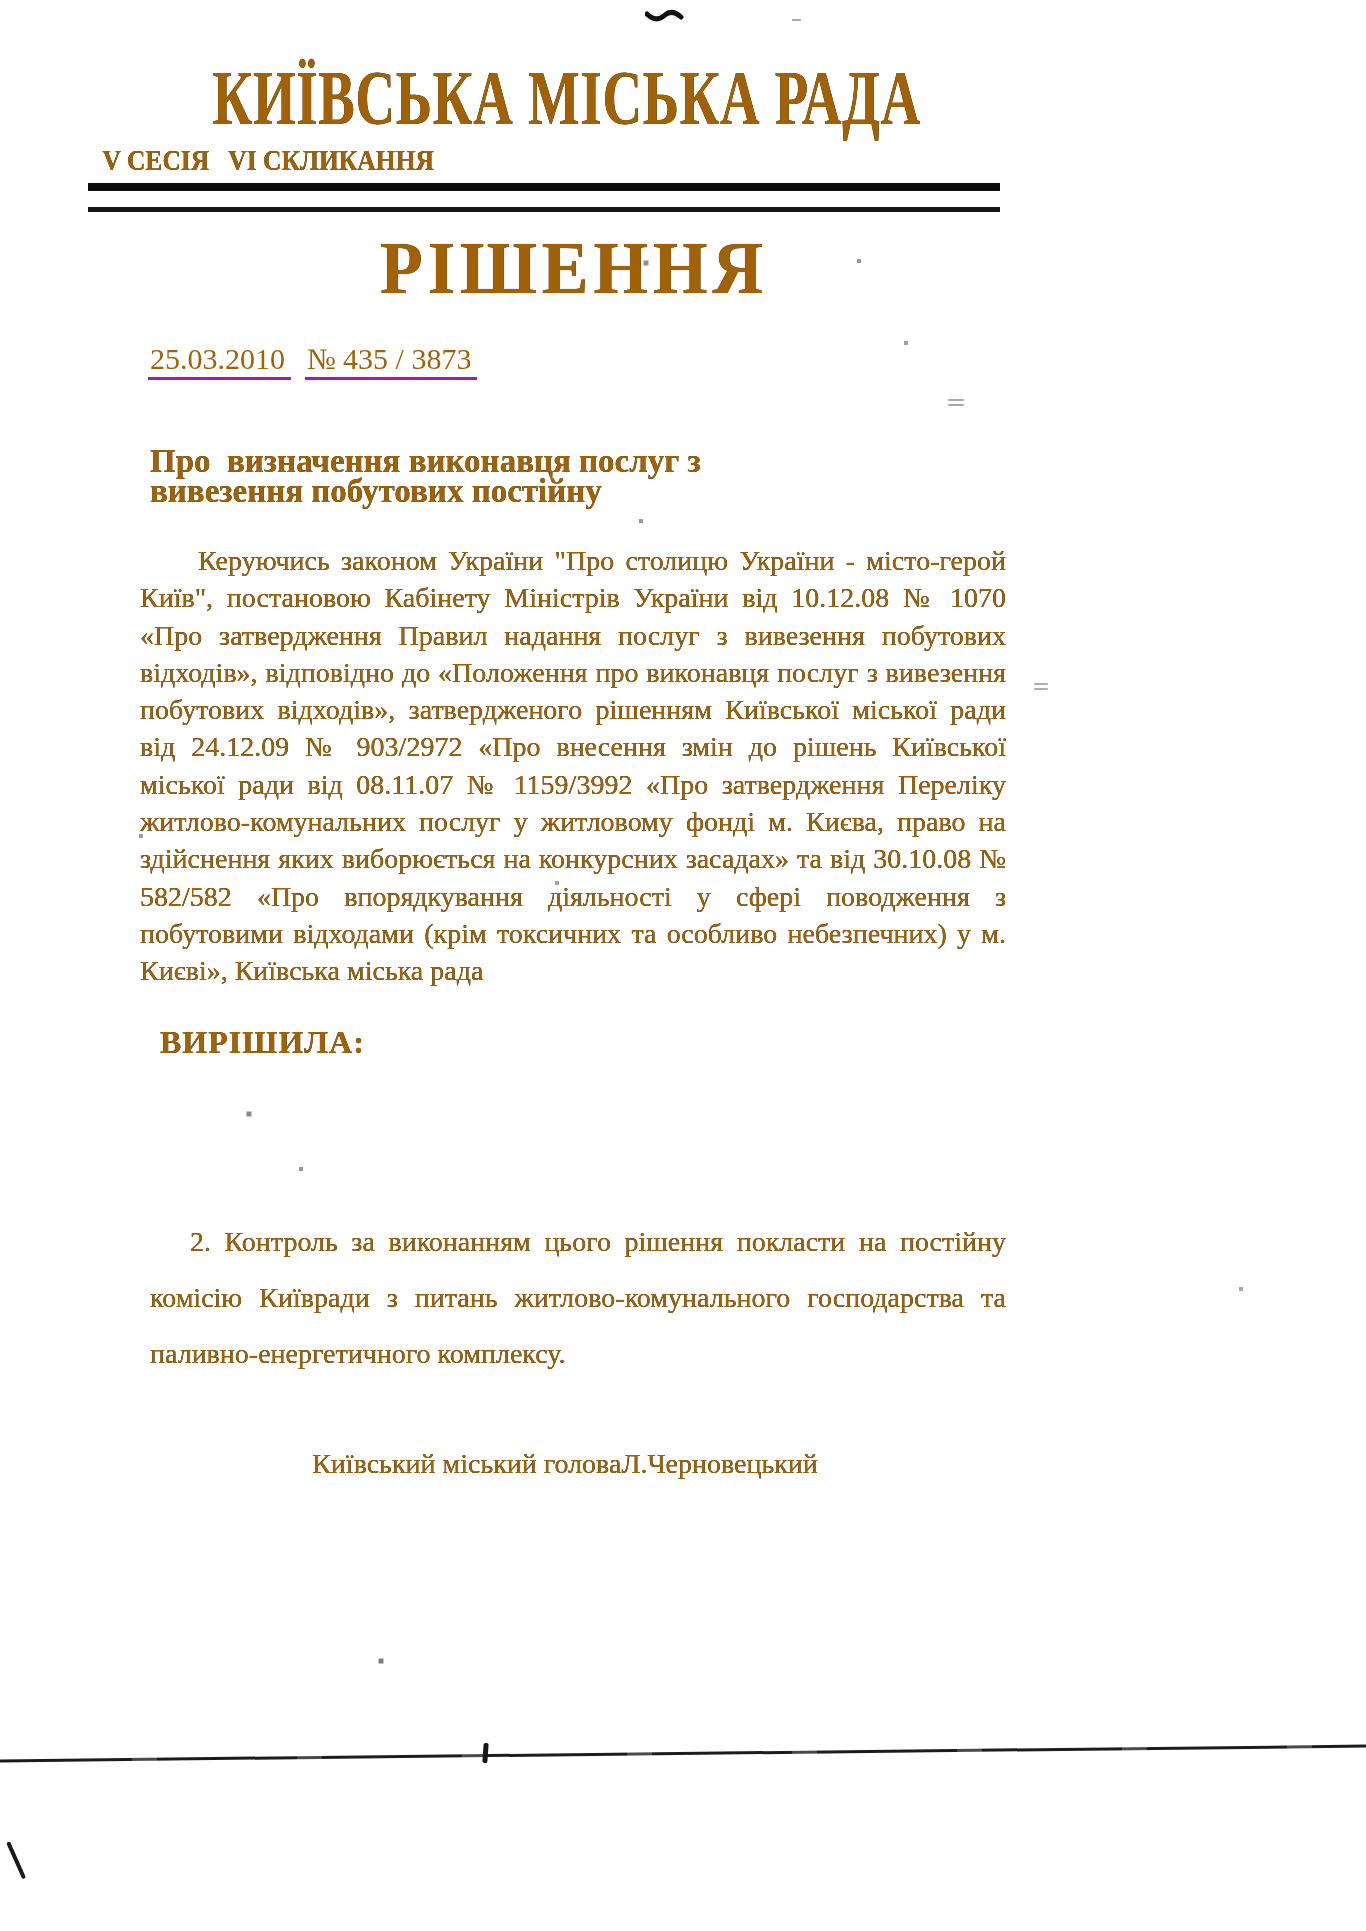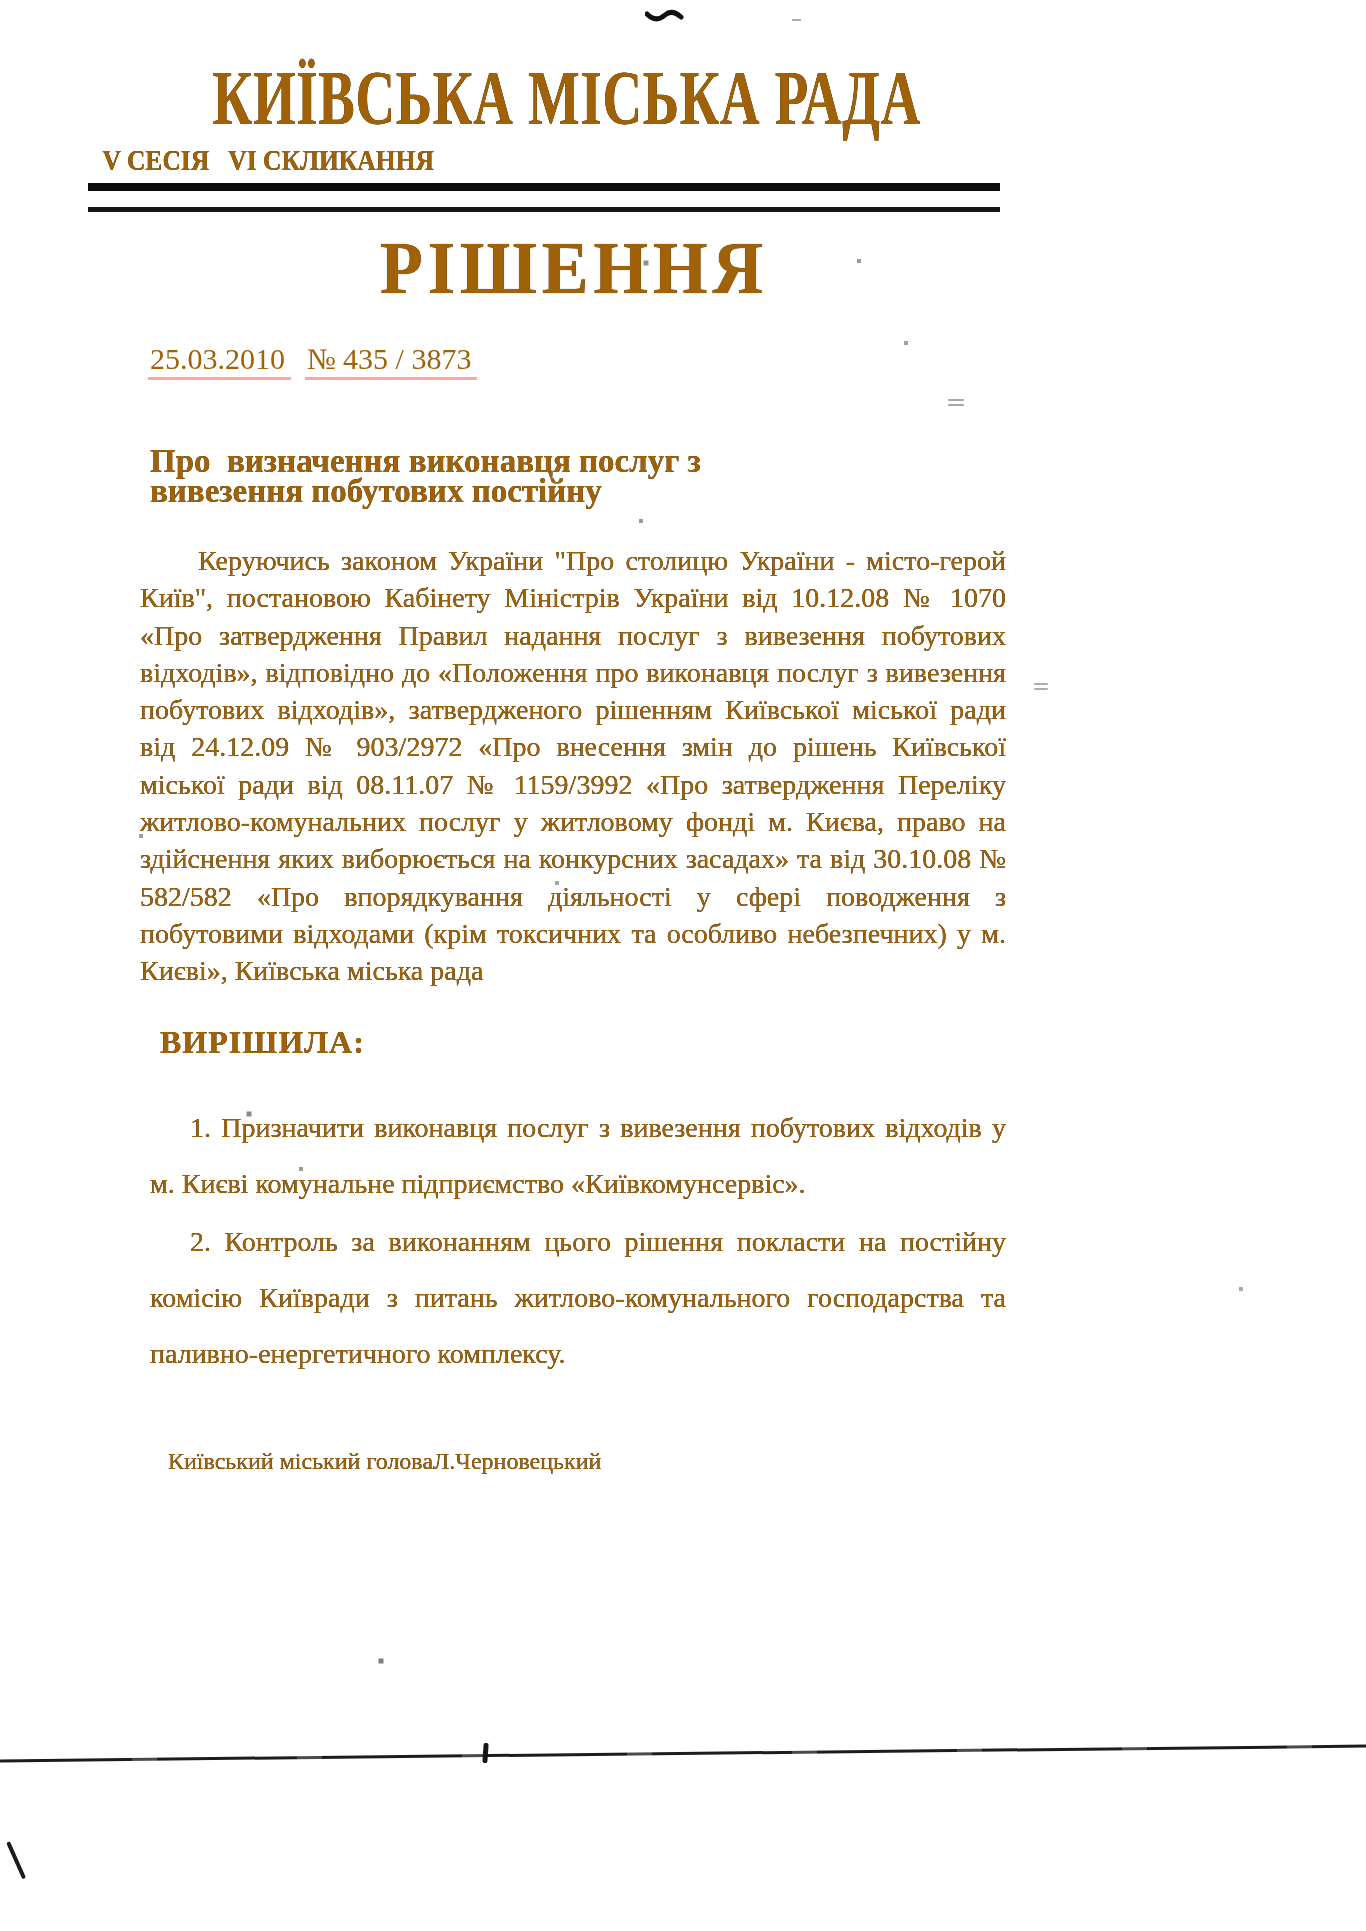--- a/index.html
+++ b/index.html
@@ -36,21 +36,21 @@
   .doc-type-line { left:118px; width:912px; top:232px; text-align:center; }
   .doc-type-inner {
     display:inline-block; font-size:70px; font-weight:bold; line-height:1;
     letter-spacing:5px; white-space:nowrap;
     transform:scale(1.0,1.05); transform-origin:center top;
     text-shadow:0 0 .7px #000;
   }
 
   
   .dateline { left:148px; top:341px; font-size:30px; line-height:1.2; white-space:nowrap; }
-  .dateline .seg { border-bottom:3px solid #fca5a5; padding:0 6px 2px 2px; }
+  .dateline .seg { border-bottom:3px solid #a21caf; padding:0 6px 2px 2px; }
   .dateline .gap { display:inline-block; width:14px; }
 
   
   .subject { left:150px; top:446px; width:560px; font-weight:bold; font-size:33px; line-height:30px; }
   .subject div { white-space:pre; text-shadow:0 0 .5px #000; }
 
   
   .preamble {
     left:140px; top:542px; width:866px;
     font-size:28px; line-height:37.3px;
@@ -58,22 +58,22 @@
     text-shadow:0 0 .4px #000;
   }
 
   .resolved { left:160px; top:1024px; font-size:32px; font-weight:bold; letter-spacing:1px; text-shadow:0 0 .5px #000; }
 
   .item { left:150px; width:856px; font-size:28px; line-height:56px; text-align:justify; text-indent:40px; text-shadow:0 0 .4px #000; }
   .item-1 { top:1100px; }
   .item-2 { top:1214px; }
 
   
-  .sig-row { left:140px; width:866px; top:1448px; display:flex; justify-content:flex-start;
-    font-size:24px; padding:0; text-shadow:0 0 .4px #000; }
+  .sig-row { left:140px; width:866px; top:1448px; display:flex; justify-content:center;
+    font-size:28px; padding:0; text-shadow:0 0 .4px #000; }
   .sig-title { margin-left:28px; }
   .sig-name  { margin-right:44px; }
 
   
   .mark-top { left:645px; top:8px; width:44px; height:18px; }
   .mark-top-dash { left:792px; top:19px; width:9px; height:2px; background:#8a8a8a; opacity:.7; }
   .artifact-a { left:948px; top:396px; width:16px; height:8px; opacity:.6; }
   .artifact-a i, .artifact-b i { display:block; height:2px; background:#6d6d6d; margin-top:3px; border-radius:2px; }
   .artifact-b { left:1034px; top:680px; width:14px; height:8px; opacity:.55; }
   .scan-line {
@@ -138,21 +138,20 @@
     </div>
   <div class="abs artifact-b">
       <i></i>
       <i></i>
     </div>
 
   <div class="abs preamble">Керуючись законом України "Про столицю України - місто-герой Київ", постановою Кабінету Міністрів України від 10.12.08 № 1070 «Про затвердження Правил надання послуг з вивезення побутових відходів», відповідно до «Положення про виконавця послуг з вивезення побутових відходів», затвердженого рішенням Київської міської ради від 24.12.09 № 903/2972 «Про внесення змін до рішень Київської міської ради від 08.11.07  № 1159/3992  «Про затвердження Переліку житлово-комунальних послуг у житловому фонді м. Києва, право на здійснення яких виборюється на конкурсних засадах» та від 30.10.08 № 582/582 «Про впорядкування діяльності у сфері поводження з побутовими відходами (крім токсичних та особливо небезпечних) у м. Києві», Київська міська рада</div>
 
   <div class="abs resolved">ВИРІШИЛА:</div>
 
-  <div class="abs item item-1">1. Призначити виконавця послуг з вивезення побутових відходів у м. Києві комунальне підприємство «Київкомунсервіс».</div>
   <div class="abs item item-2">2. Контроль за виконанням цього рішення покласти на постійну комісію Київради з питань житлово-комунального господарства та паливно-енергетичного комплексу.</div>
 
   <div class="abs sig-row">
     <span class="sig-title">Київський міський голова</span>
     <span class="sig-name">Л.Черновецький</span>
   </div>
 
   <div class="abs scan-line"></div>
   <div class="abs scan-tick"></div>
   <div class="abs corner-stroke"></div>

